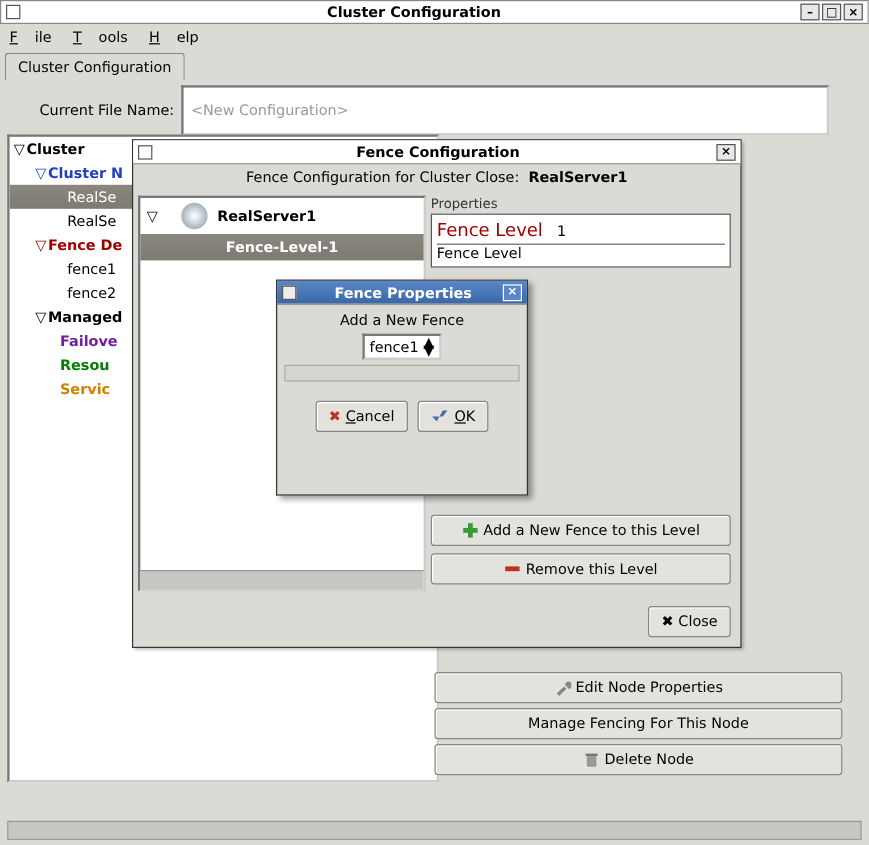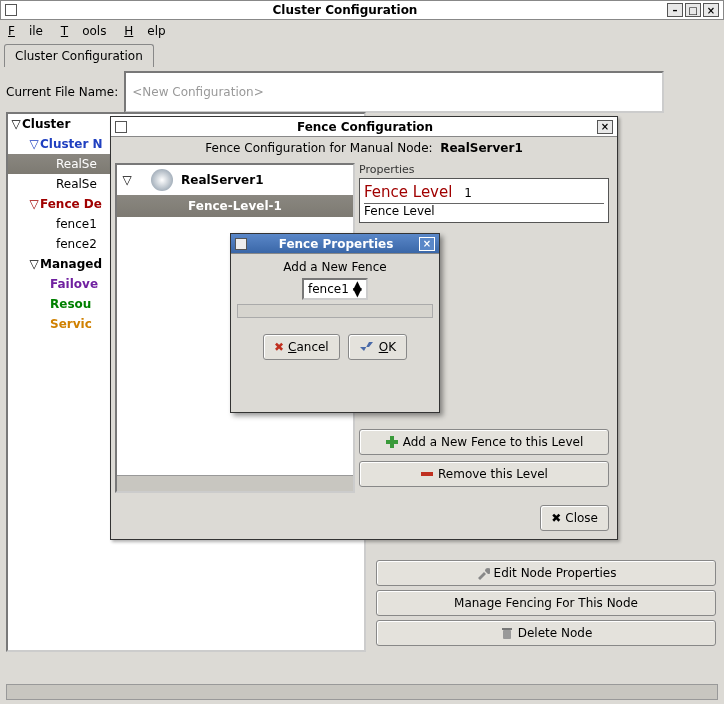--- a/index.html
+++ b/index.html
@@ -6,21 +6,21 @@
 body { margin: 0; background: #dcdad5; width: 724px; height: 704px; position: relative; }
 .titlebar { height: 20px; background: #fff; border: 1px solid #888; display: flex; align-items: center; padding: 0 4px; }
 .title-icon { width: 12px; height: 12px; background: #fff; border: 1px solid #555; margin-right: 8px; }
 .title-text { flex: 1; text-align: center; font-weight: bold; }
 .win-btn { width: 16px; height: 14px; border: 1px solid #555; background: #e8e8e8; margin-left: 2px; display: inline-flex; align-items: center; justify-content: center; font-size: 10px; font-weight: bold; cursor: default; }
 .menubar { padding: 4px 8px; }
 .menubar span { margin-right: 14px; cursor: default; }
 .underline { text-decoration: underline; }
 .tab-area { padding: 2px 4px 0 4px; }
 .tab { display: inline-block; padding: 4px 10px; background: #dcdad5; border: 1px solid #888; border-bottom: none; border-radius: 3px 3px 0 0; }
-.file-row { display: flex; align-items: center; padding: 4px 6px; }
+.file-row { display: flex; align-items: center; padding: 4px 6px; justify-content: center; }
 .file-row label { margin-right: 6px; }
 .file-input { flex: 1; max-width: 540px; border: 2px inset #ccc; background: #fff; padding: 12px 6px; color: #999; }
 .tree-panel { position: absolute; left: 6px; top: 112px; width: 360px; height: 540px; border: 2px inset #ccc; background: #fff; overflow: hidden; }
 .tree-item { padding: 3px 4px; white-space: nowrap; }
 .tree-arrow { display: inline-block; width: 12px; text-align: center; }
 .bold { font-weight: bold; }
 .blue { color: #2040c0; }
 .darkred { color: #a00000; }
 .purple { color: #7020a0; }
 .green { color: #008000; }
@@ -53,21 +53,21 @@
 .dlg-props { position: absolute; left: 230px; top: 233px; width: 210px; height: 180px; background: #dcdad5; border: 1px solid #333; box-shadow: 3px 3px 5px rgba(0,0,0,0.4); z-index: 10; }
 .dlg-props .dlg-title { background: linear-gradient(#5a87c8,#3a67a8); color: #fff; }
 .props-body { padding: 6px; text-align: center; }
 .select-row { display: flex; align-items: center; justify-content: center; gap: 6px; margin: 4px 0; }
 .spinner { border: 2px inset #ccc; background: #fff; padding: 2px 4px; display: flex; align-items: center; }
 .spinner-arrows { display: flex; flex-direction: column; margin-left: 4px; font-size: 7px; line-height: 7px; }
 .manual-opt { border: 1px solid #aaa; background: #d6d4ce; padding: 6px; color: #888; margin: 4px 0; }
 .btn-row { display: flex; justify-content: center; gap: 8px; padding: 6px; }
 
 
-.bottom-panel { position: absolute; left: 376px; top: 556px; width: 340px; }
+.bottom-panel { position: absolute; left: 362px; top: 556px; width: 340px; }
 .bottom-panel .btn-wide { margin-top: 4px; }
 
 .main-hscroll { position: absolute; left: 6px; right: 6px; bottom: 4px; height: 16px; background: #c8c6c0; border: 1px solid #999; }
 .x-icon { font-weight: bold; }
 svg { display: block; }
 </style>
 </head>
 <body>
 
 <div class="titlebar">
@@ -107,21 +107,21 @@
   <div class="tree-item bold orange" style="padding-left:42px"><span>Servic</span></div>
 </div>
 
 <div class="dlg-fence">
   <div class="dlg-title">
     <span class="title-icon"></span>
     <span class="title-text">Fence Configuration</span>
     <span class="win-btn">×</span>
   </div>
   <div class="fence-head">
-    <span>Fence Configuration for Manual Node:</span>&nbsp;&nbsp;<b>RealServer1</b>
+    <span>Fence Configuration for Cluster Close:</span>&nbsp;&nbsp;<b>RealServer1</b>
   </div>
   <div class="fence-body">
     <div class="fence-left">
       <div class="node-box">
         <div class="node-row">
           <span class="tree-arrow">▽</span>
           <span class="node-icon"></span>
           <span>RealServer1</span>
         </div>
         <div class="level-row">Fence-Level-1</div>

